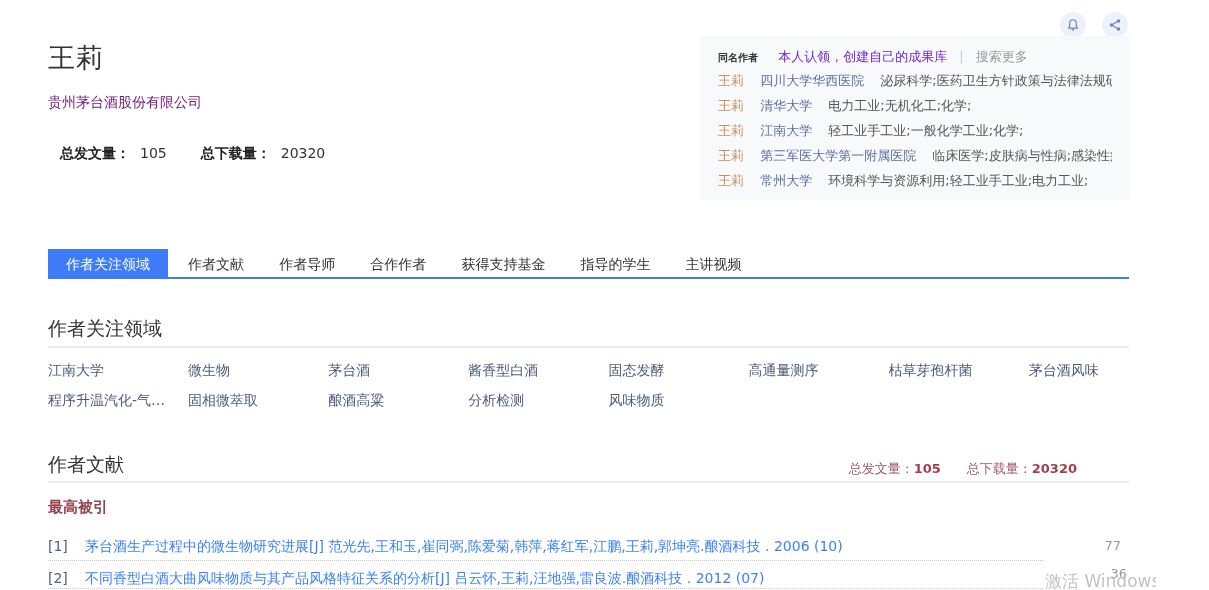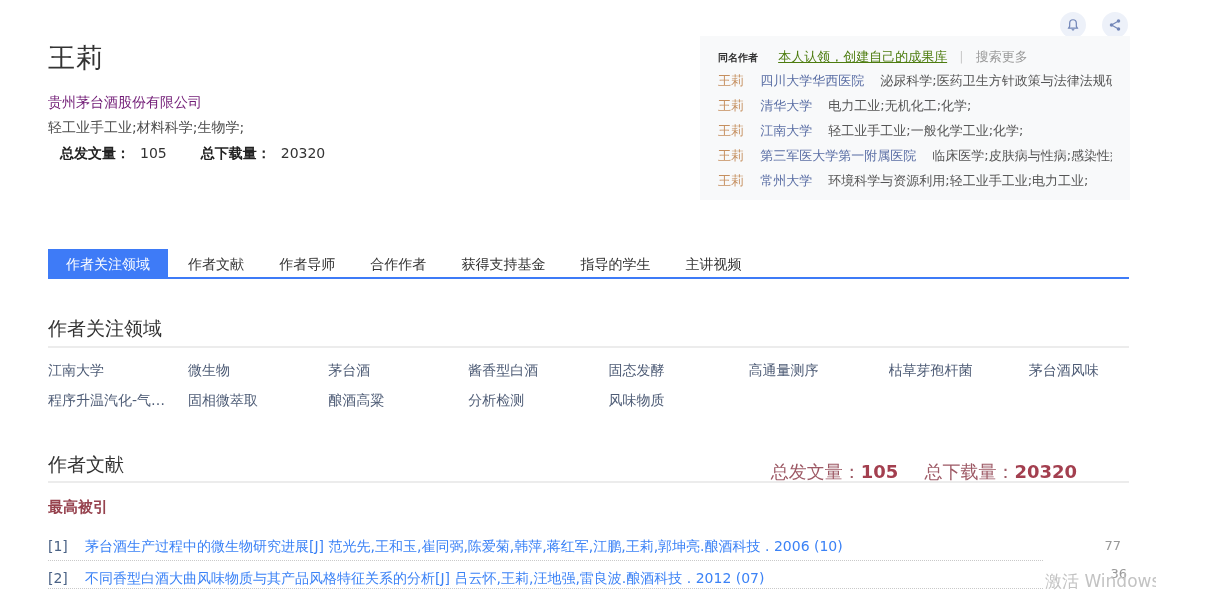--- a/index.html
+++ b/index.html
@@ -17,21 +17,21 @@
 
   
   .icon-circle { position:absolute; width:26px; height:26px; border-radius:50%; background:#edf1f9;
                  display:flex; align-items:center; justify-content:center; cursor:pointer; }
   .icon-circle svg { display:block; }
 
   
   .panel { position:absolute; left:700px; top:36px; width:430px; height:164px; background:#f8f9fa; padding:11px 18px 0 18px; }
   .panel-head { font-size:13px; line-height:20px; white-space:nowrap; }
   .panel-title { font-size:10px; font-weight:bold; color:#333; margin-right:16px; }
-  .panel-claim { color:#4d7c0f; cursor:pointer;text-decoration:underline; }
+  .panel-claim { color:#6d28d9; cursor:pointer; }
   .panel-sep { color:#ccc; margin:0 8px; }
   .panel-more { color:#999; cursor:pointer; }
   .panel-row { font-size:13px; line-height:25px; white-space:nowrap; overflow:hidden; }
   .pr-name { color:#c58f5f; margin-right:12px; cursor:pointer; }
   .pr-org  { color:#5b6fa5; margin-right:12px; cursor:pointer; }
   .pr-fields { color:#555; }
 
   
   .tabbar { position:absolute; left:48px; top:249px; width:1081px; height:30px;
             border-bottom:2px solid #3e7bf7; white-space:nowrap; }
@@ -43,21 +43,21 @@
   .sec1-title { position:absolute; left:48px; top:316px; font-size:19px; color:#333; font-weight:400; }
   .sec1-divider { position:absolute; left:48px; top:346px; width:1081px; height:2px; background:#ececec; }
   .tags-row { position:absolute; left:48px; white-space:nowrap; }
   .tags-row-1 { top:357px; }
   .tags-row-2 { top:387px; }
   .tag { display:inline-block; width:135px; font-size:14px; color:#4e5c76; line-height:26px; cursor:pointer;
          overflow:hidden; text-overflow:clip; vertical-align:top; }
 
   
   .sec2-title { position:absolute; left:48px; top:452px; font-size:19px; color:#333; font-weight:400; }
-  .sec2-stats { position:absolute; right:79px; top:460px; font-size:18px; color:#9d5965; }
+  .sec2-stats { position:absolute; right:79px; top:460px; font-size:13px; color:#9d5965; }
   .sec2-stats .num { font-weight:bold; color:#a33f4f; }
   .sec2-stats .gap { display:inline-block; width:26px; }
   .sec2-divider { position:absolute; left:48px; top:481px; width:1081px; height:2px; background:#ececec; }
   .most-cited { position:absolute; left:48px; top:498px; font-size:15px; font-weight:bold; color:#96424e; }
 
   .pub-row { position:absolute; left:48px; width:1081px; font-size:14px; color:#4a6285; white-space:nowrap; }
   .pub-row-1 { top:538px; }
   .pub-row-2 { top:570px; }
   .pub-index { display:inline-block; width:37px; color:#4a6285; }
   .pub-text { color:#3b82f6; cursor:pointer; }
@@ -69,21 +69,20 @@
   
   .watermark { position:absolute; left:1045px; top:570px; font-size:17px; color:#c3c3c3; white-space:nowrap; }
 </style>
 </head>
 <body>
 
 <div class="stage">
 
   <div class="author-name">王莉</div>
   <div class="affiliation">贵州茅台酒股份有限公司</div>
-  <div class="author-fields">轻工业手工业;材料科学;生物学;</div>
   <div class="author-stats">
     <b>总发文量：</b><span class="val">105</span><b>总下载量：</b><span class="val">20320</span>
   </div>
 
   <div class="icon-circle" style="left:1060px; top:12px;">
     <span>
       <svg width="14" height="14" viewBox="0 0 16 16" fill="none" stroke="#7286b8" stroke-width="1.4">
         <path d="M8 2 C5.5 2 4.2 3.8 4.2 6 L4.2 9.5 L3 11.5 L13 11.5 L11.8 9.5 L11.8 6 C11.8 3.8 10.5 2 8 2 Z"></path>
         <path d="M6.6 13 Q8 14.4 9.4 13"></path>
       </svg>

